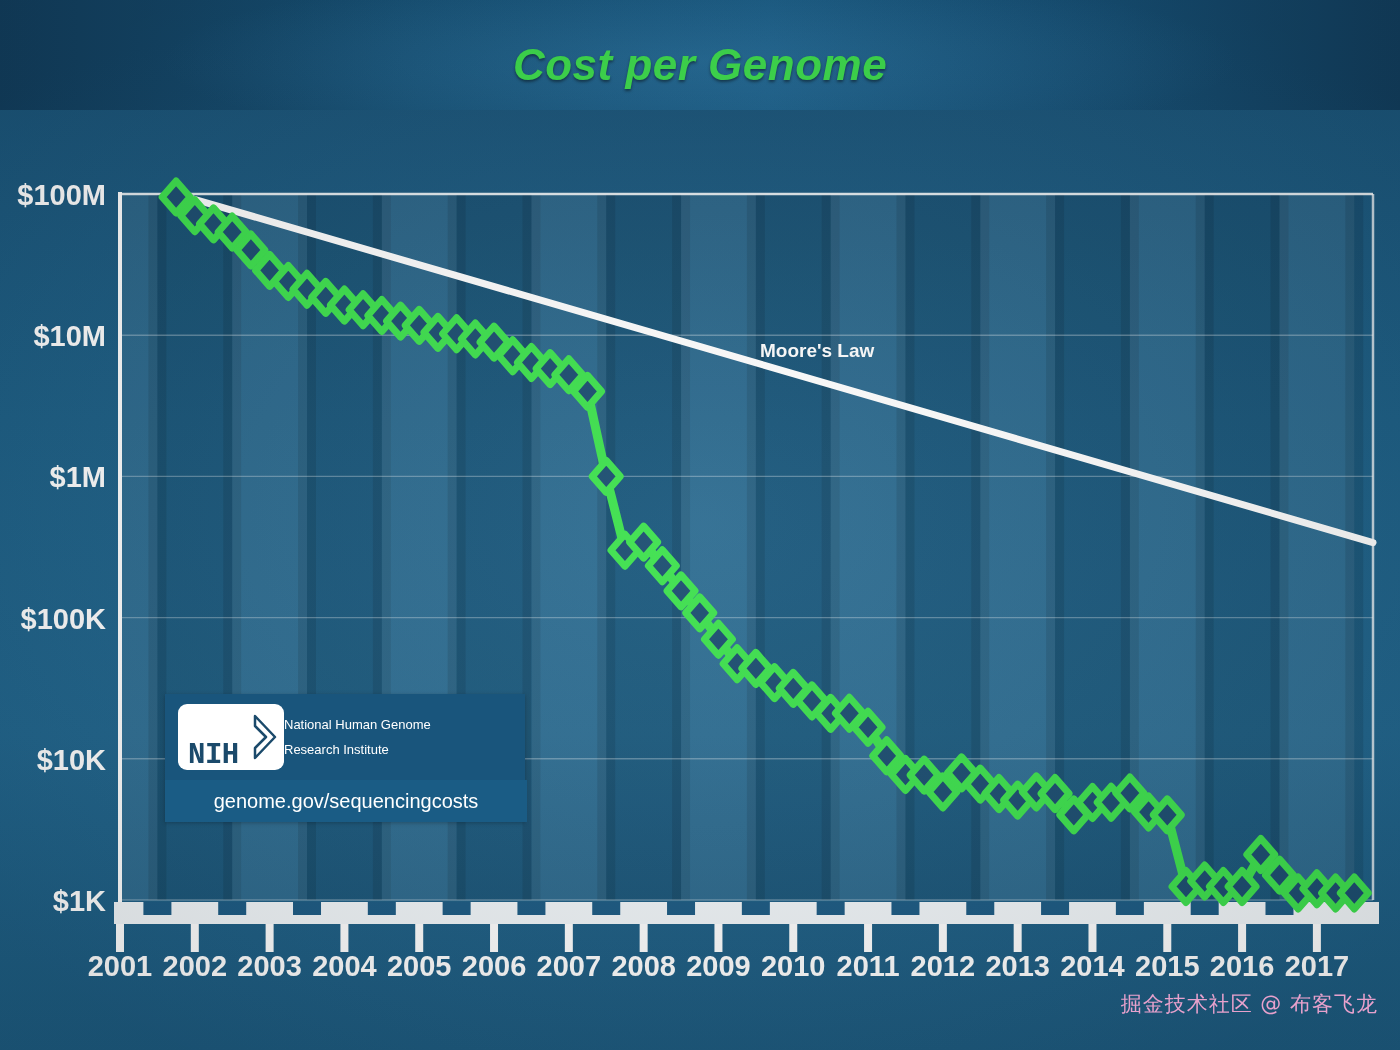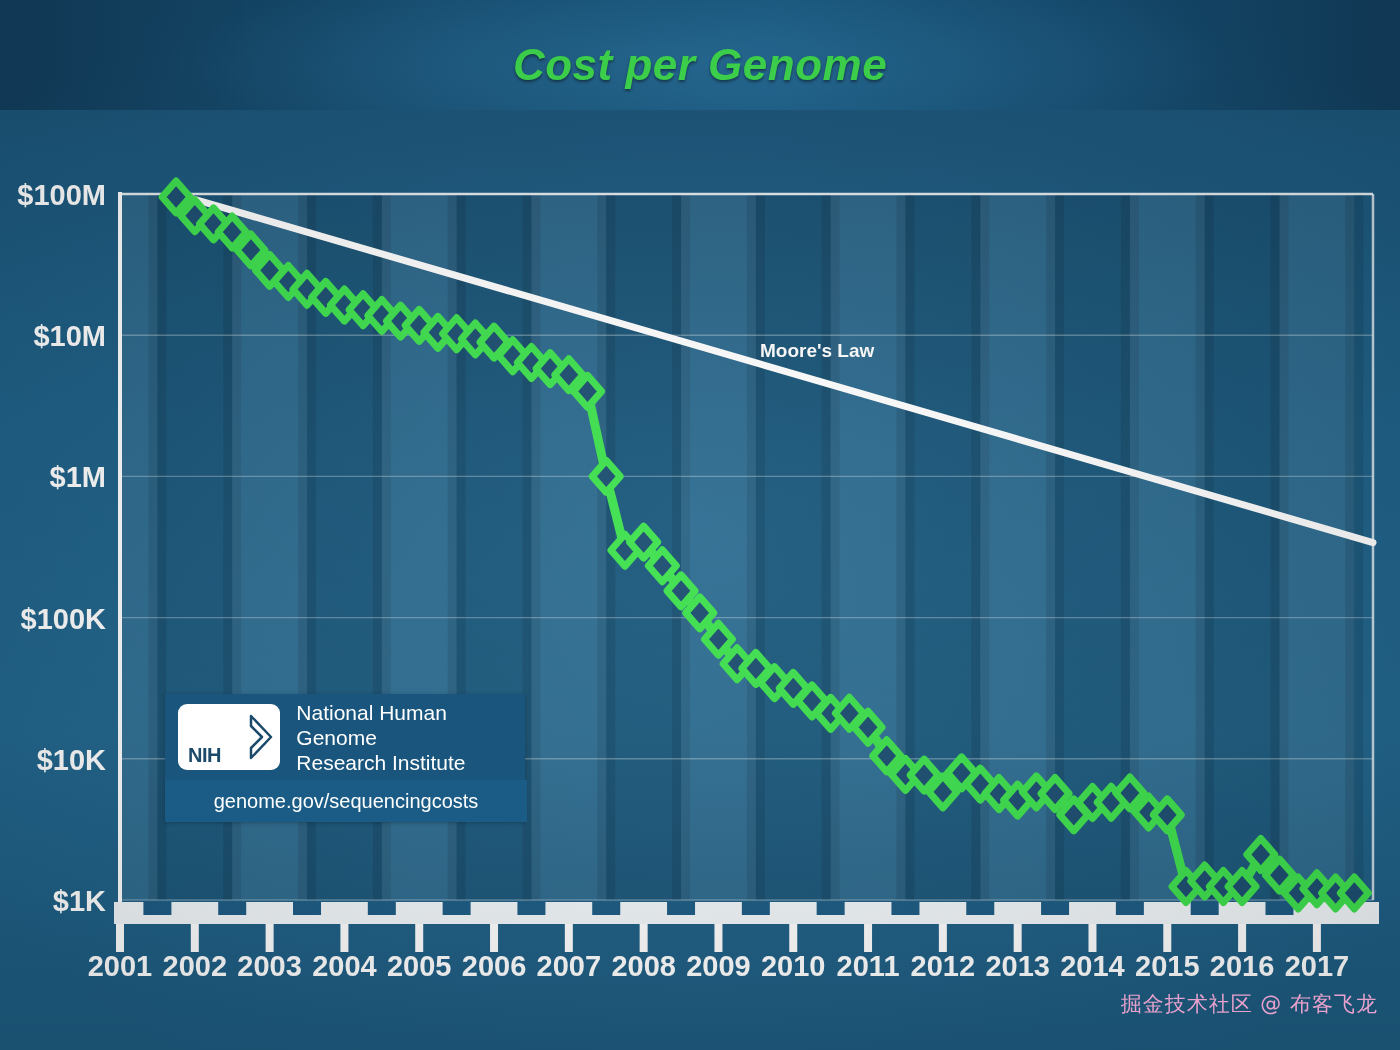--- a/index.html
+++ b/index.html
@@ -73,32 +73,32 @@
     background:#19557c;
     display:flex;align-items:center;
   }
   .nih-mark{
     position:relative;margin-left:13px;width:106px;height:66px;
     background:#ffffff;border-radius:9px;
     display:flex;align-items:center;justify-content:flex-start;
     overflow:hidden;
   }
   .nih-mark .nih-text{
-    font-size:20px;font-weight:bold;color:#1b4a6b;
+    font-size:29px;font-weight:bold;color:#1b4a6b;
     letter-spacing:-.5px;margin-left:10px;
-    font-family:Liberation Sans, sans-serif;
+    font-family:Liberation Mono, monospace;
     margin-top:37px;
   }
   .nih-mark .nih-chev{
     position:absolute;right:5px;top:50%;transform:translateY(-50%);
     width:26px;height:46px;
   }
   .nih-name{
-    margin-left:16px;color:#ffffff;
-    font-size:21px;line-height:25px;font-weight:normal;
+    margin-left:0;color:#ffffff;
+    font-size:13px;line-height:25px;font-weight:normal;
     font-family:"Liberation Sans", sans-serif;
   }
   .nih-url{
     position:absolute;left:0;top:86px;width:362px;height:42px;
     background:#1a5c85;
     display:flex;align-items:center;justify-content:center;
     color:#ffffff;font-size:20px;
     font-family:"Liberation Sans", sans-serif;
   }
 

